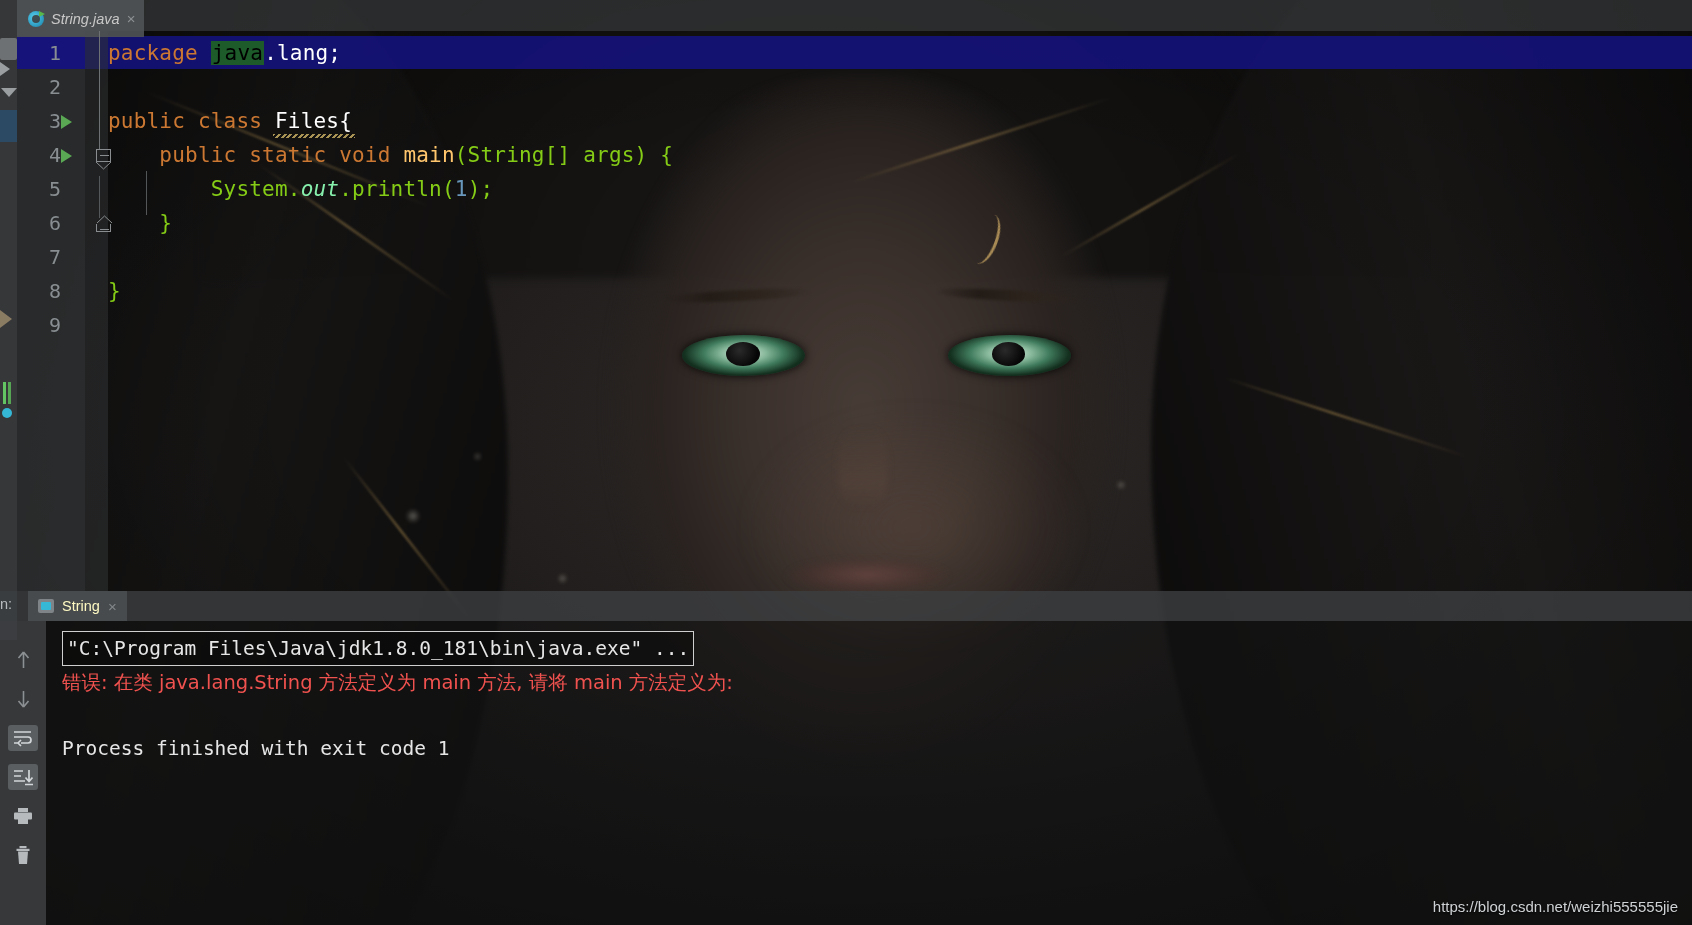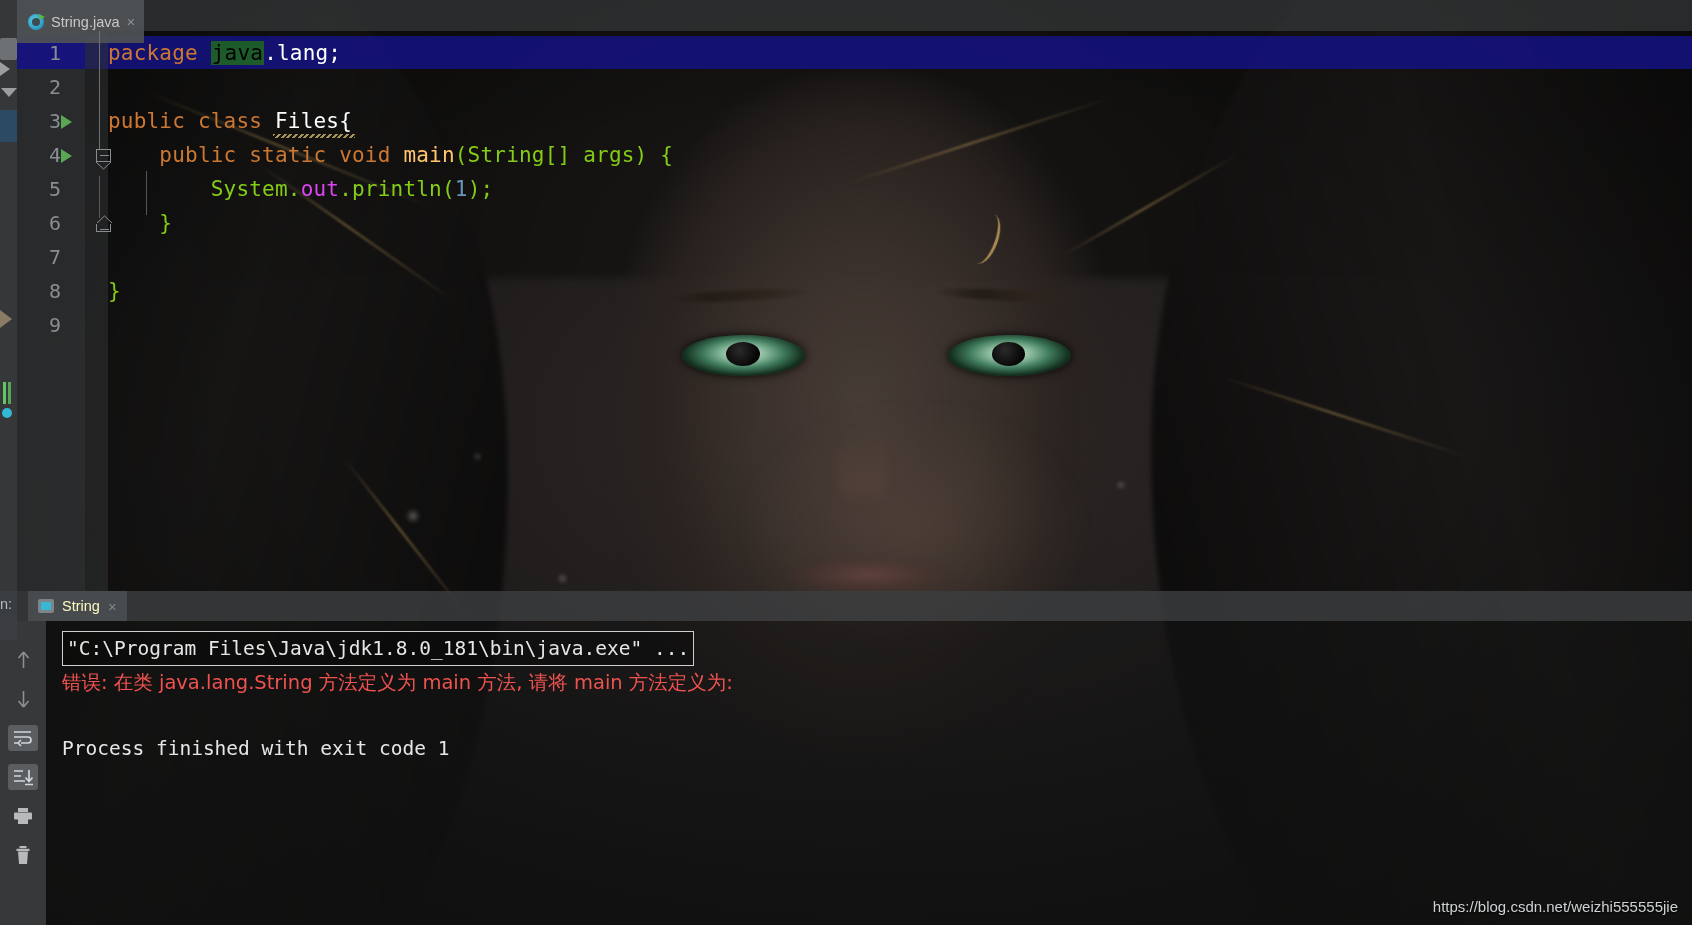--- a/index.html
+++ b/index.html
@@ -76,22 +76,22 @@
 
   
   .veil { position:absolute; }
 
   
   #left-strip { left:0; top:0; width:17px; height:640px; background:rgba(60,63,65,.86); z-index:5; }
   #left-strip .mk { position:absolute; left:0; width:17px; }
 
   
   #tabbar { left:17px; top:0; width:1675px; height:31px; background:rgba(60,63,65,.62); z-index:6; }
-  #tab-file { position:absolute; left:0; top:0; height:43px; display:flex; align-items:center;
-     gap:7px; padding:0 9px 0 11px; background:rgba(79,83,85,.92); }
+  #tab-file { position:absolute; left:0; top:0; height:37px; display:flex; align-items:center;
+     gap:7px; padding:0 9px 0 11px; background:rgba(79,83,85,.92);font-style:italic; }
   #tab-file .tname { color:#c8c8c8; font-family:"Liberation Sans", sans-serif; font-size:14.5px; }
   #tab-file .tclose { color:#8d9194; font-size:15px; font-family:"Liberation Sans", sans-serif; line-height:1; }
   .cicon { width:16px; height:16px; border-radius:50%;
      background:radial-gradient(circle at 40% 40%, #5ad0ef 0%, #2f9fc4 60%, #1d7a9c 100%);
      position:relative; }
   .cicon::after { content:""; position:absolute; left:4px; top:4px; width:8px; height:8px;
      border-radius:50%; background:rgba(60,63,65,.9); }
   .cicon::before { content:""; position:absolute; right:-1px; top:0px; width:0; height:0;
      border-left:6px solid #59b84a; border-top:3px solid transparent; border-bottom:3px solid transparent; }
 
@@ -106,21 +106,21 @@
   .runarrow { position:absolute; left:44px; width:0; height:0;
      border-left:11px solid #5aa854; border-top:7px solid transparent; border-bottom:7px solid transparent; }
 
   .cl { position:absolute; left:0; font-size:21px; letter-spacing:.2px; white-space:pre;
         font-family:"DejaVu Sans Mono", monospace; }
 
   .kw   { color:#cc7832; }
   .plain{ color:#84cc16; }
   .cls  { color:#ffffff; }
   .mth  { color:#ffc66d; }
-  .stat { color:#d946ef; }
+  .stat { color:#86efac; font-style:italic; }
   .num  { color:#6897bb; }
   .pkg  { color:#ffffff; }
 
   
   #sel-line { position:absolute; left:17px; top:36px; width:1675px; height:33px;
      background:rgba(21,18,126,.88); z-index:3; }
   #sel-gutter-num { position:absolute; left:17px; top:36px; width:68px; height:33px;
      background:rgba(21,18,126,.95); z-index:5; }
   .pkghl { background:#1d5c2a; padding:0 1px; }
 

